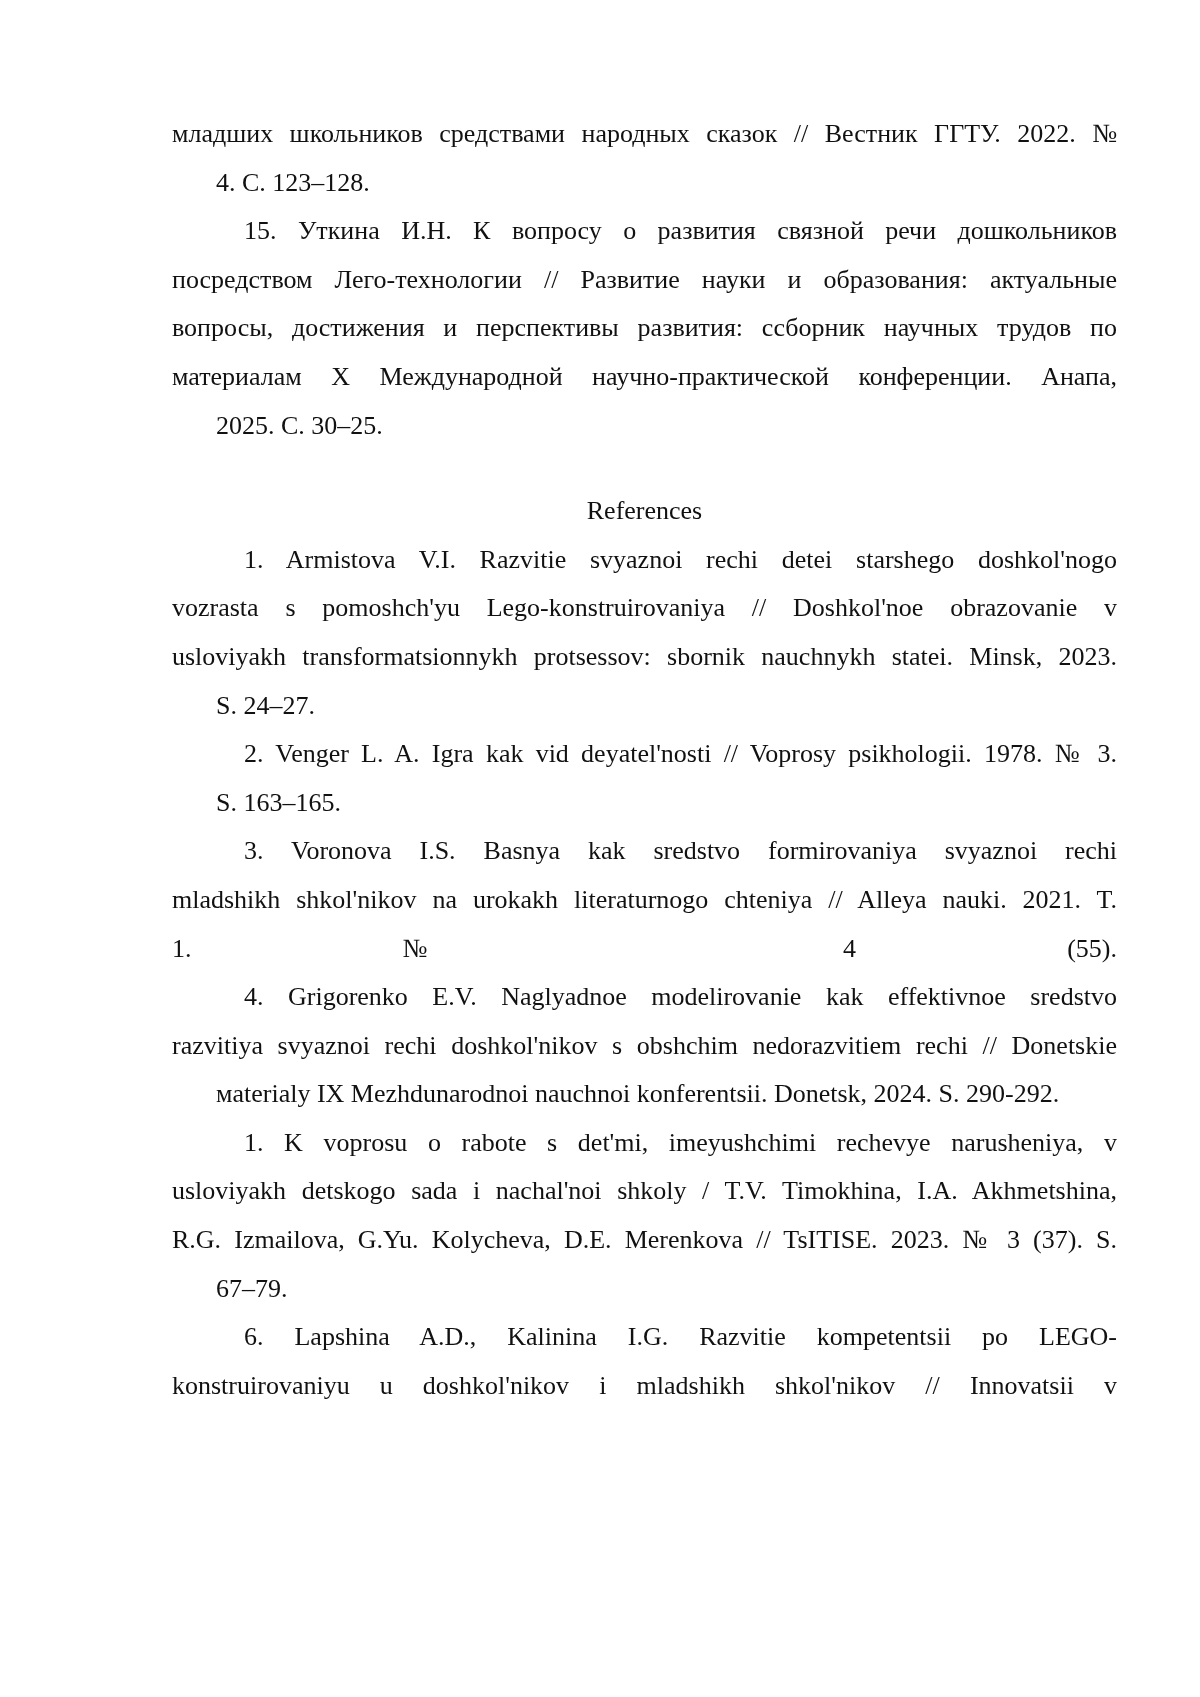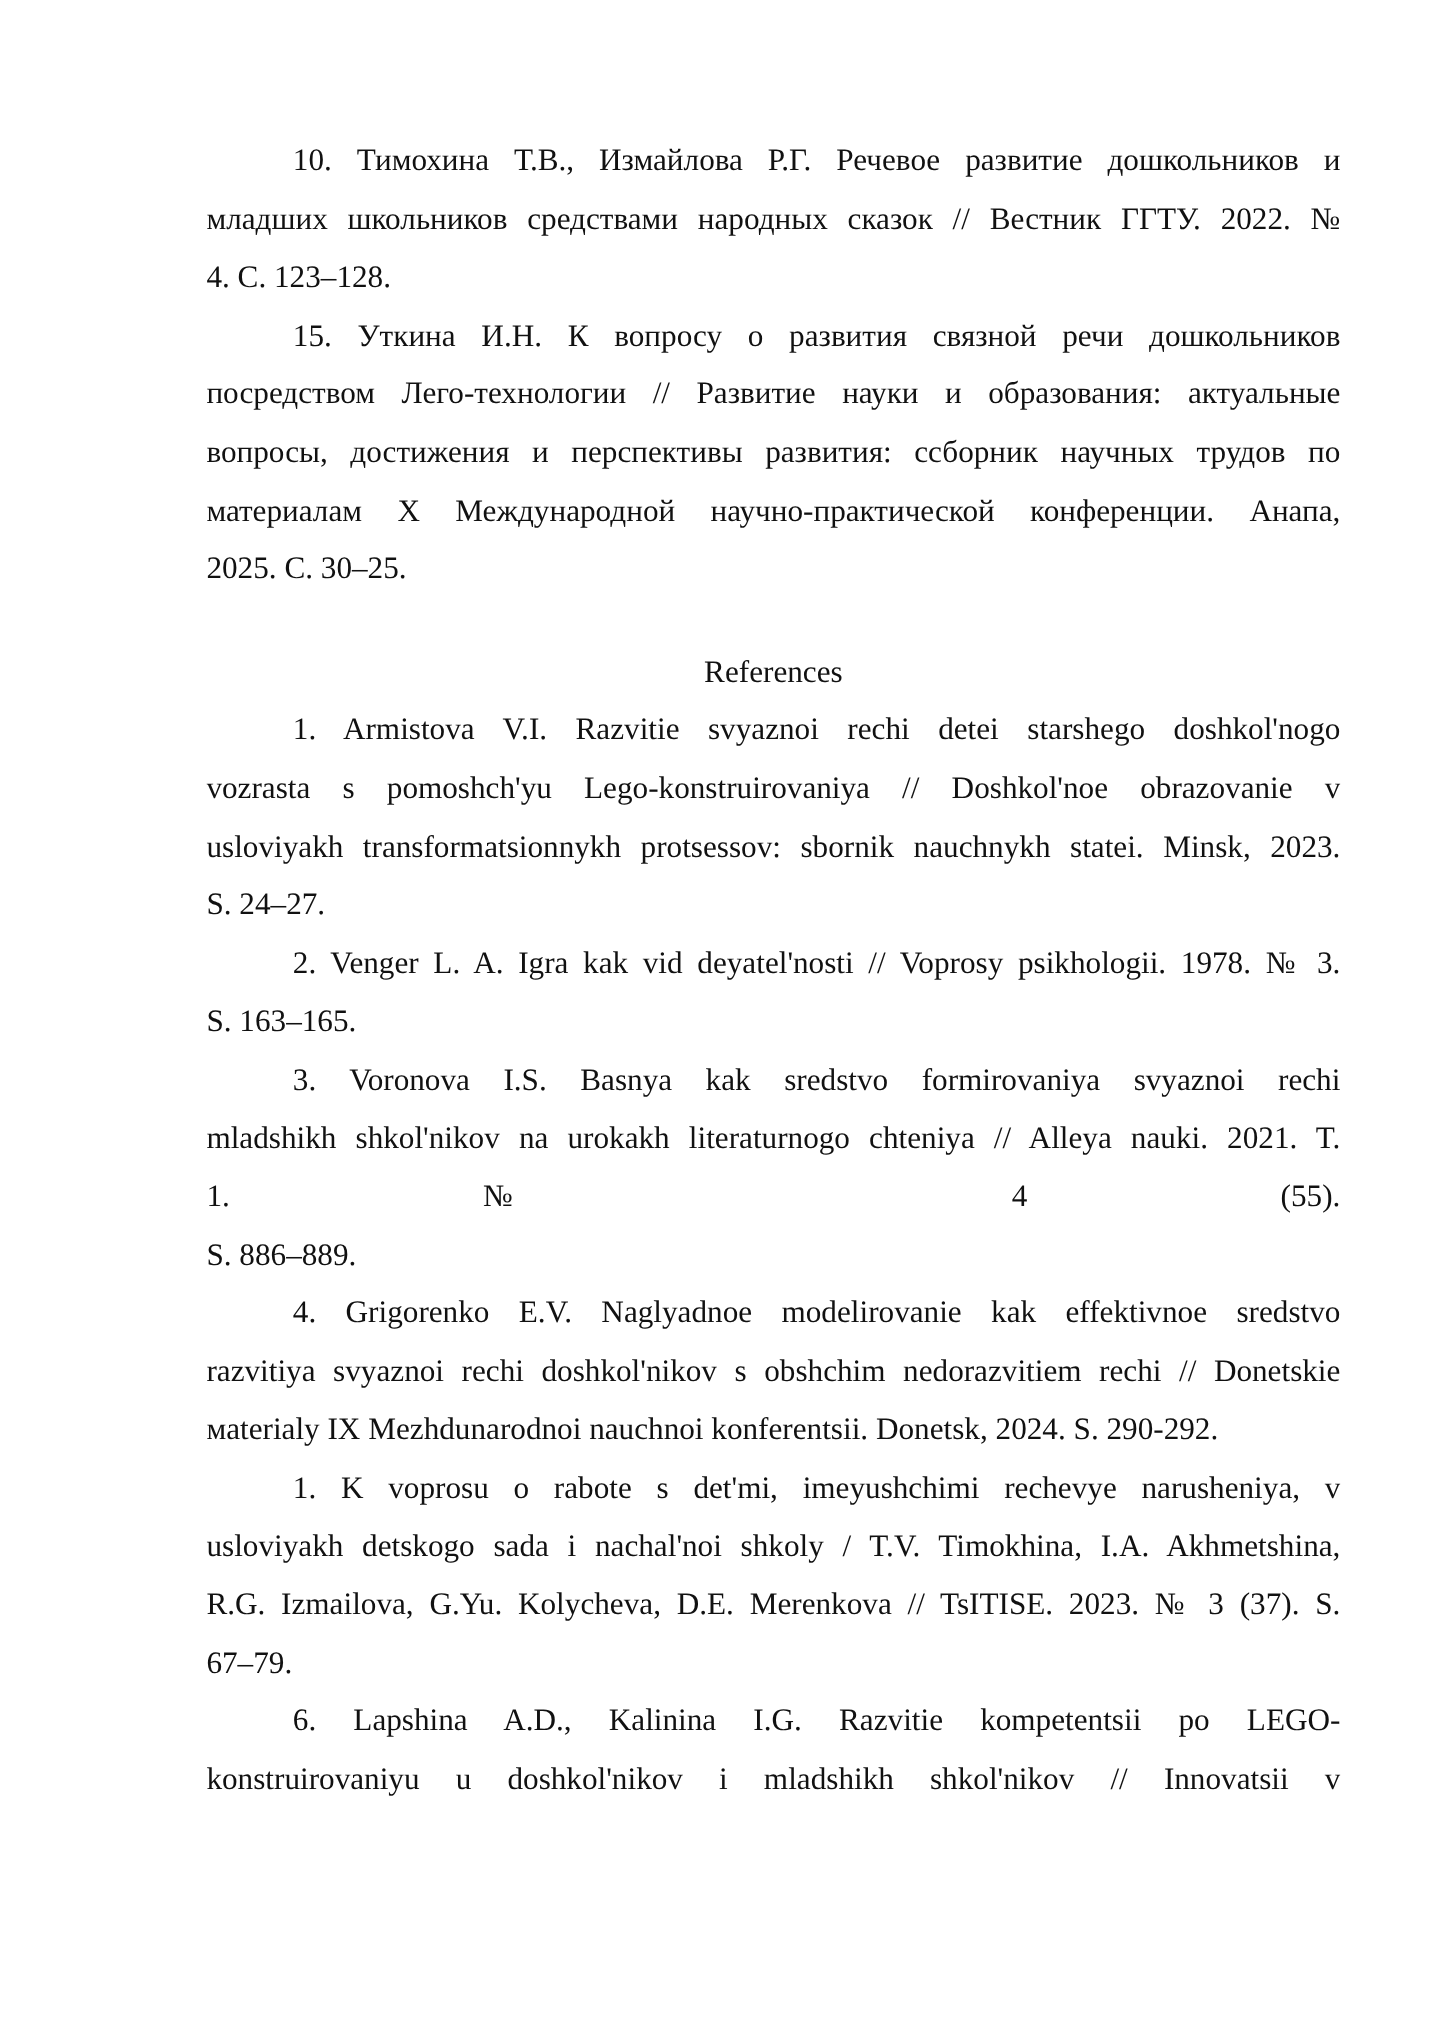--- a/index.html
+++ b/index.html
@@ -26,20 +26,21 @@
       height: 48.6px;
       line-height: 48.6px;
       font-size: 26px;
       white-space: nowrap;
       text-align: justify;
       text-align-last: justify;
       overflow: hidden;
     }
     .line.last {
       text-align-last: left;
+      margin-left: 44px;
     }
     .line.indent {
       padding-left: 72px;
     }
     .gap {
       height: 37px;
     }
     .heading {
       display: block;
       height: 48.6px;
@@ -48,21 +49,20 @@
       text-align: left;
       text-align-last: center;
     }
   </style>
 </head>
 <body>
 
 <div class="page">
 
   <div>
-    <span class="line indent">10. Тимохина Т.В., Измайлова Р.Г. Речевое развитие дошкольников и</span>
     <span class="line">младших школьников средствами народных сказок // Вестник ГГТУ. 2022. №</span>
     <span class="line last">4. С. 123–128.</span>
   </div>
 
   <div>
     <span class="line indent">15. Уткина И.Н. К вопросу о развития связной речи дошкольников</span>
     <span class="line">посредством Лего-технологии // Развитие науки и образования: актуальные</span>
     <span class="line">вопросы, достижения и перспективы развития: ссборник научных трудов по</span>
     <span class="line">материалам X Международной научно-практической конференции. Анапа,</span>
     <span class="line last">2025. С. 30–25.</span>
@@ -81,21 +81,20 @@
 
   <div>
     <span class="line indent">2. Venger L. A. Igra kak vid deyatel'nosti // Voprosy psikhologii. 1978. № 3.</span>
     <span class="line last">S. 163–165.</span>
   </div>
 
   <div>
     <span class="line indent">3. Voronova I.S. Basnya kak sredstvo formirovaniya svyaznoi rechi</span>
     <span class="line">mladshikh shkol'nikov na urokakh literaturnogo chteniya // Alleya nauki. 2021. T.</span>
     <span class="line">1. № 4 (55).</span>
-    <span class="line last">S. 886–889.</span>
   </div>
 
   <div>
     <span class="line indent">4. Grigorenko E.V. Naglyadnoe modelirovanie kak effektivnoe sredstvo</span>
     <span class="line">razvitiya svyaznoi rechi doshkol'nikov s obshchim nedorazvitiem rechi // Donetskie</span>
     <span class="line last">мaterialy IX Mezhdunarodnoi nauchnoi konferentsii. Donetsk, 2024. S. 290-292.</span>
   </div>
 
   <div>
     <span class="line indent">1. K voprosu o rabote s det'mi, imeyushchimi rechevye narusheniya, v</span>

